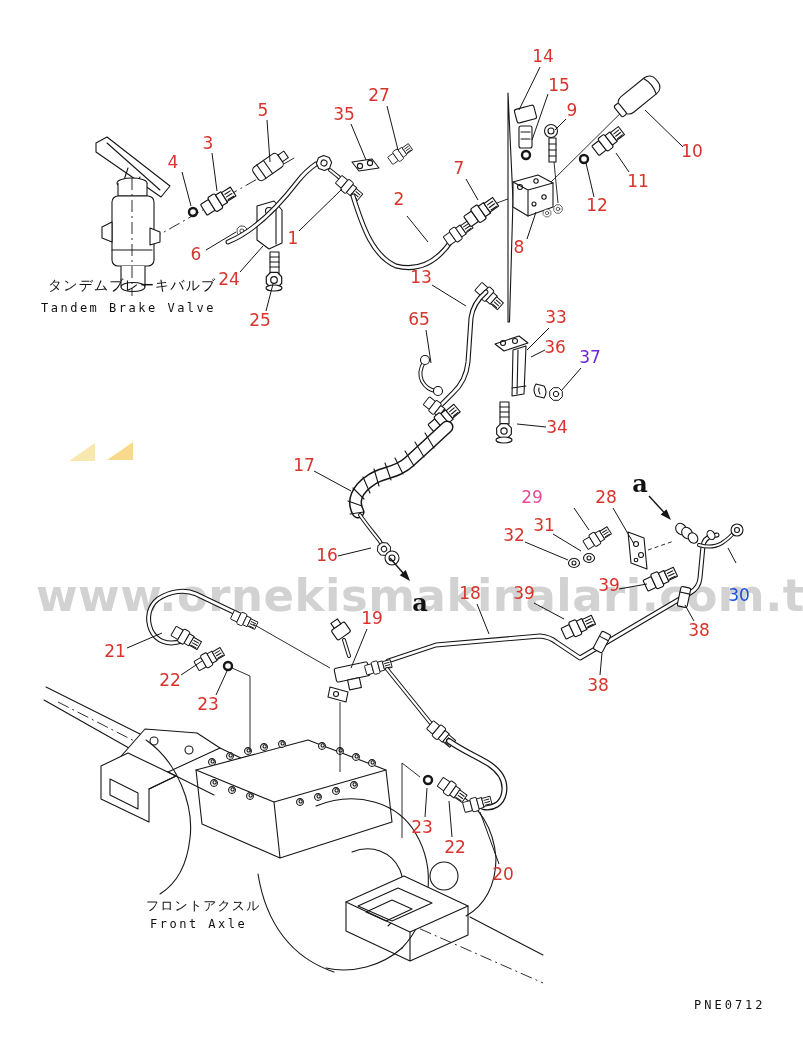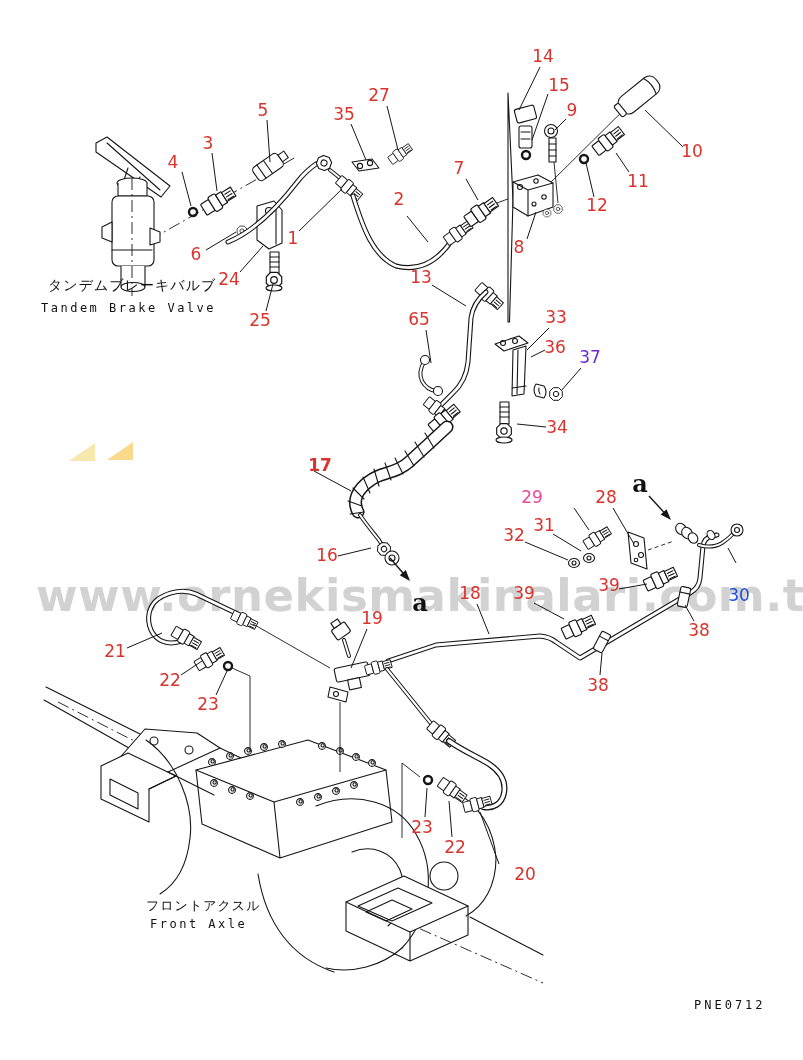--- a/index.html
+++ b/index.html
@@ -397,24 +397,24 @@
       <div class="co" style="left: 459px; top: 168px; color: rgb(216, 51, 44);">7</div>
       <div class="co" style="left: 519px; top: 247px; color: rgb(216, 51, 44);">8</div>
       <div class="co" style="left: 572px; top: 110px; color: rgb(216, 51, 44);">9</div>
       <div class="co" style="left: 692px; top: 151px; color: rgb(216, 51, 44);">10</div>
       <div class="co" style="left: 638px; top: 181px; color: rgb(216, 51, 44);">11</div>
       <div class="co" style="left: 597px; top: 205px; color: rgb(216, 51, 44);">12</div>
       <div class="co" style="left: 421px; top: 277px; color: rgb(216, 51, 44);">13</div>
       <div class="co" style="left: 543px; top: 56px; color: rgb(216, 51, 44);">14</div>
       <div class="co" style="left: 559px; top: 85px; color: rgb(216, 51, 44);">15</div>
       <div class="co" style="left: 327px; top: 555px; color: rgb(216, 51, 44);">16</div>
-      <div class="co" style="left: 320px; top: 465px; color: rgb(216, 51, 44); font-weight: bold;">17</div>
+      <div class="co" style="left: 304px; top: 465px; color: rgb(216, 51, 44);">17</div>
       <div class="co" style="left: 470px; top: 593px; color: rgb(216, 51, 44);">18</div>
       <div class="co" style="left: 372px; top: 618px; color: rgb(216, 51, 44);">19</div>
-      <div class="co" style="left: 525px; top: 874px; color: rgb(216, 51, 44);">20</div>
+      <div class="co" style="left: 503px; top: 874px; color: rgb(216, 51, 44);">20</div>
       <div class="co" style="left: 115px; top: 651px; color: rgb(216, 51, 44);">21</div>
       <div class="co" style="left: 170px; top: 680px; color: rgb(216, 51, 44);">22</div>
       <div class="co" style="left: 208px; top: 704px; color: rgb(216, 51, 44);">23</div>
       <div class="co" style="left: 229px; top: 279px; color: rgb(216, 51, 44);">24</div>
       <div class="co" style="left: 260px; top: 320px; color: rgb(216, 51, 44);">25</div>
       <div class="co" style="left: 344px; top: 114px; color: rgb(216, 51, 44);">35</div>
       <div class="co" style="left: 379px; top: 95px; color: rgb(216, 51, 44);">27</div>
       <div class="co" style="left: 606px; top: 497px; color: rgb(216, 51, 44);">28</div>
       <div class="co" style="left: 532px; top: 497px; color: #ec4899;">29</div>
       <div class="co" style="left: 739px; top: 595px; color: #1d4ed8;">30</div>

